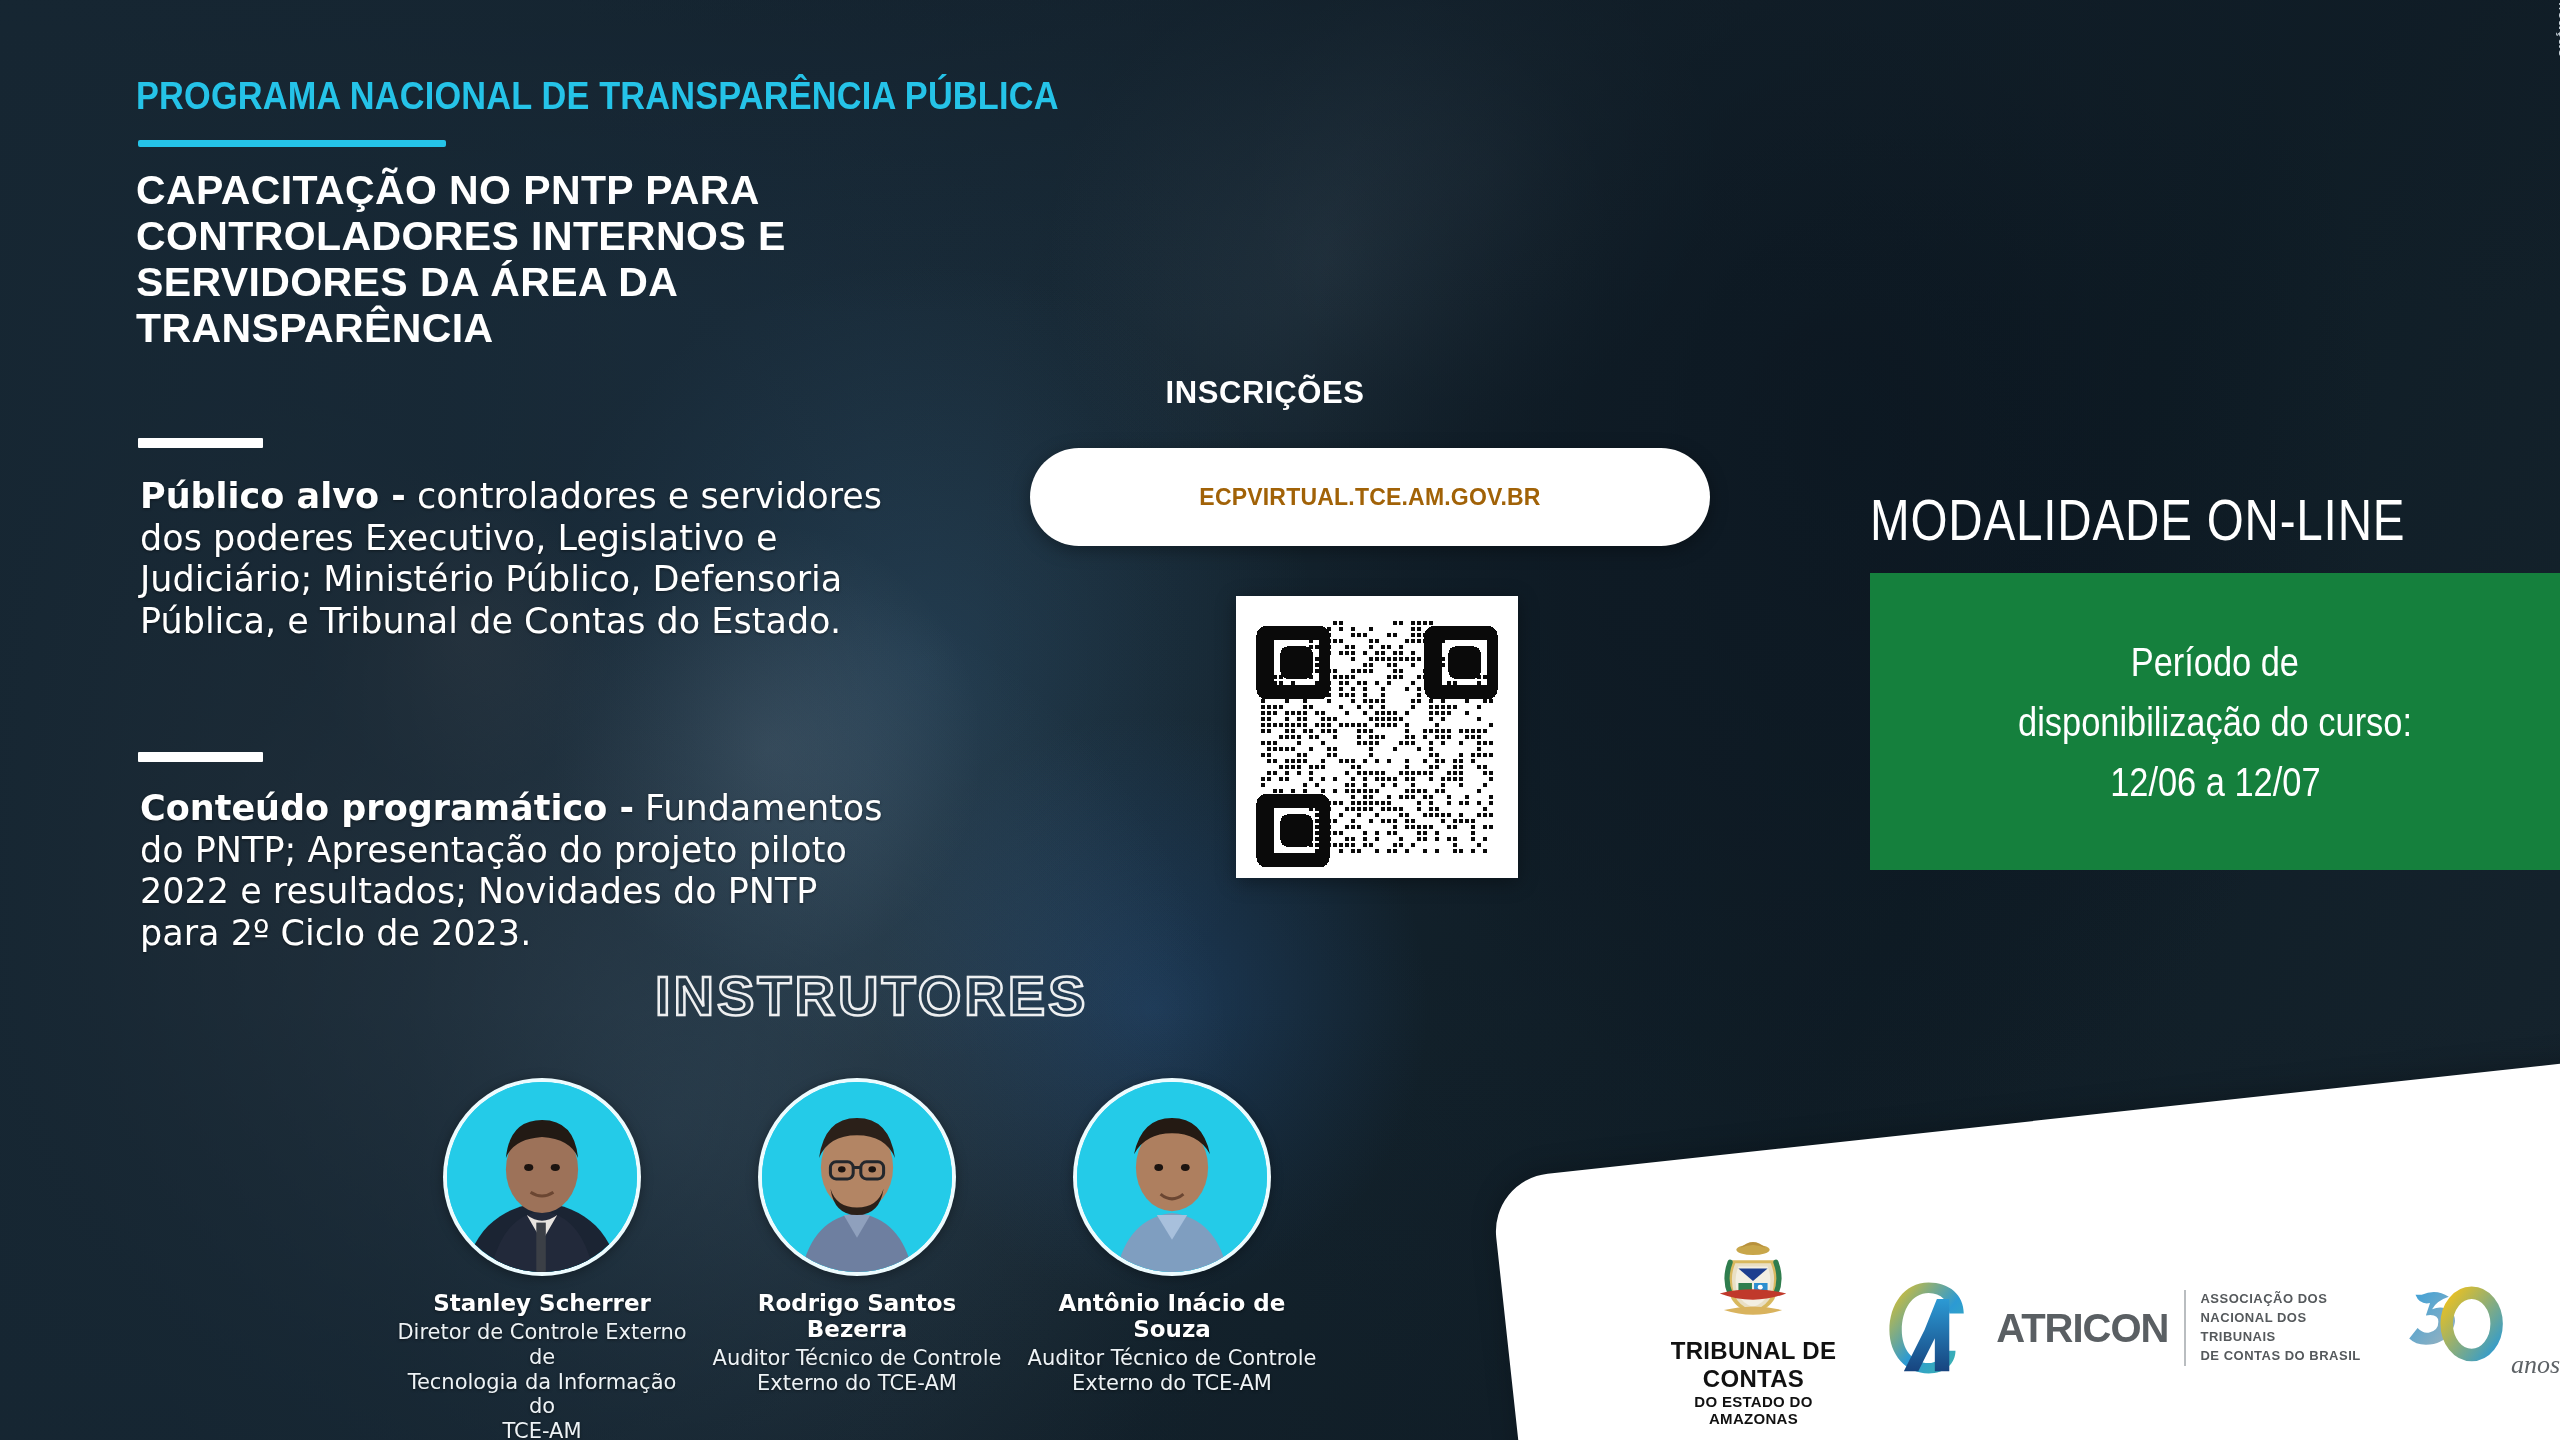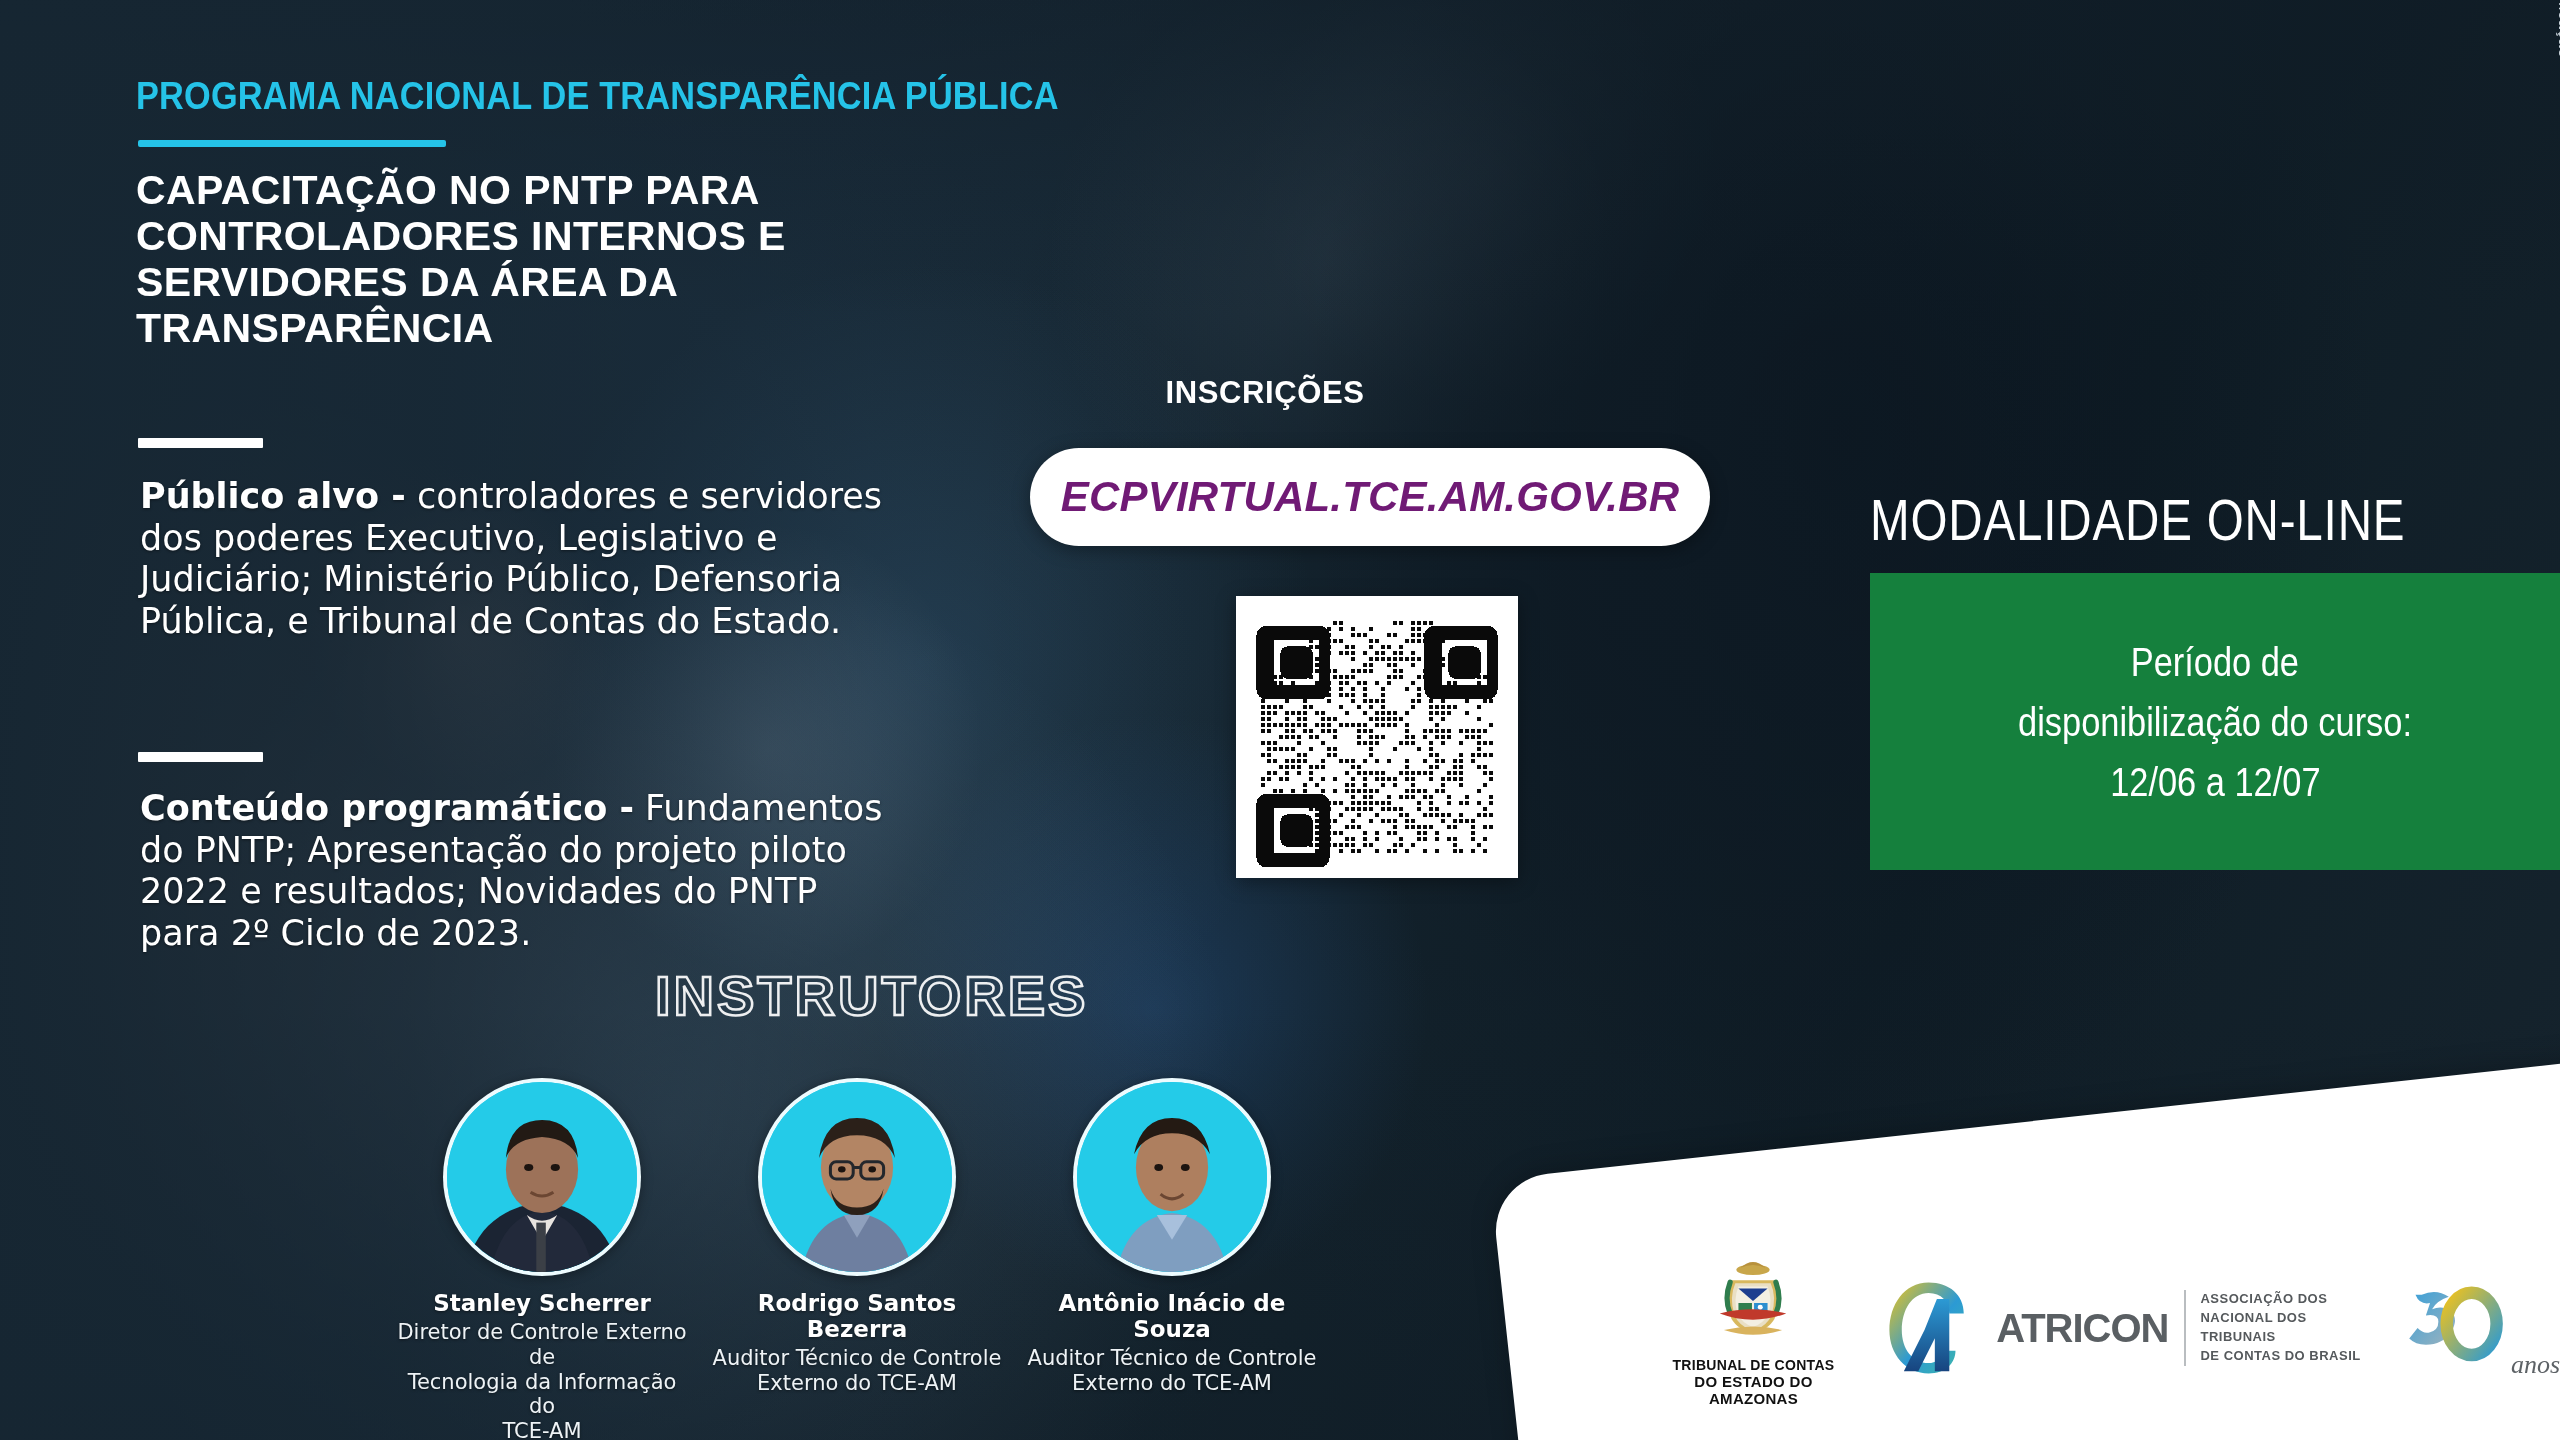--- a/index.html
+++ b/index.html
@@ -111,21 +111,21 @@
     font-size:31px;font-weight:800;color:#ffffff;letter-spacing:.6px;
     transform:translateX(-50%);
   }
   .url-pill{
     position:absolute;left:1030px;top:448px;width:680px;height:98px;
     background:#ffffff;border-radius:49px;
     display:flex;align-items:center;justify-content:center;
     box-shadow:0 4px 18px rgba(0,0,0,.35);
   }
   .url-pill span{
-    font-size:42px;font-weight:800;color:#701a75;letter-spacing:.2px;font-style:italic;
+    font-size:23px;font-weight:800;color:#a16207;letter-spacing:.2px;
   }
   .qr-wrap{
     position:absolute;left:1236px;top:596px;width:282px;height:282px;
     background:#ffffff;padding:0;box-shadow:0 4px 18px rgba(0,0,0,.35);
   }
   .qr-wrap svg{display:block;width:282px;height:282px;}
 
   
   .modalidade{
     position:absolute;left:1870px;top:486px;
@@ -162,21 +162,21 @@
     background:#ffffff;border-radius:58px;
     transform:rotate(-6.2deg);transform-origin:left top;
     box-shadow:0 -4px 26px rgba(0,0,0,.22);
   }
   .footer-logos{
     position:absolute;left:1670px;top:1248px;width:890px;height:160px;
     display:flex;align-items:center;gap:40px;
   }
   .tce-logo{width:180px;text-align:center;}
   .tce-logo svg{display:block;margin:0 auto;}
-  .tce-t1{font-size:14px;font-weight:800;color:#111;letter-spacing:.3px;margin-top:4px;}
+  .tce-t1{font-size:24px;font-weight:800;color:#111;letter-spacing:.3px;margin-top:4px;}
   .tce-t2{font-size:15px;font-weight:800;color:#111;letter-spacing:.3px;}
   .atricon{display:flex;align-items:center;gap:16px;}
   .atricon-word{font-size:40px;font-weight:800;color:#5a5f63;letter-spacing:-1px;line-height:1;}
   .atricon-sub{
     border-left:2px solid #b9bdc0;padding-left:14px;
     font-size:13px;line-height:1.45;color:#55595c;font-weight:700;letter-spacing:.5px;
   }
   .anos30{display:flex;align-items:flex-end;gap:4px;}
   .anos-word{font-size:26px;color:#5d6266;font-style:italic;font-family:"Liberation Serif",serif;}
 </style>

